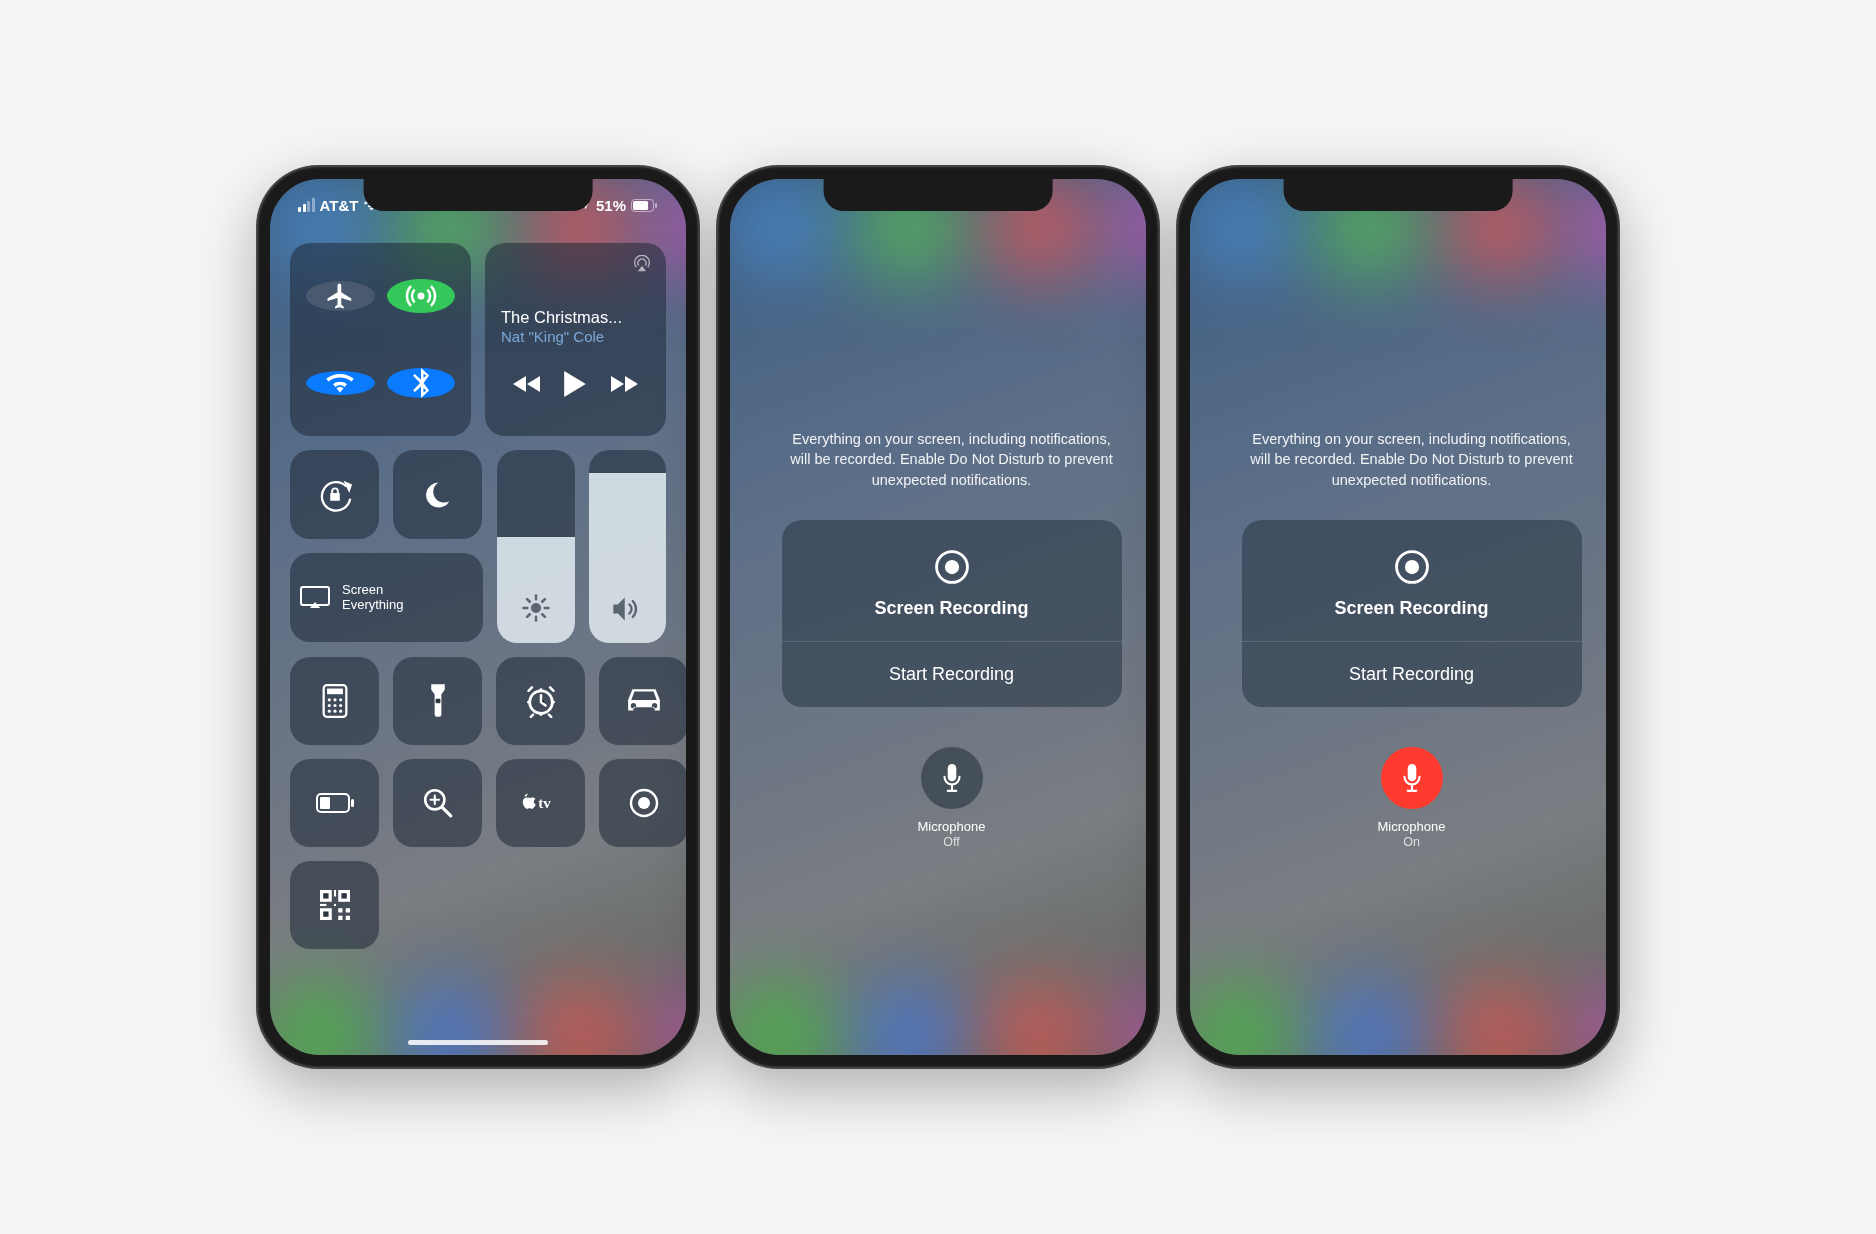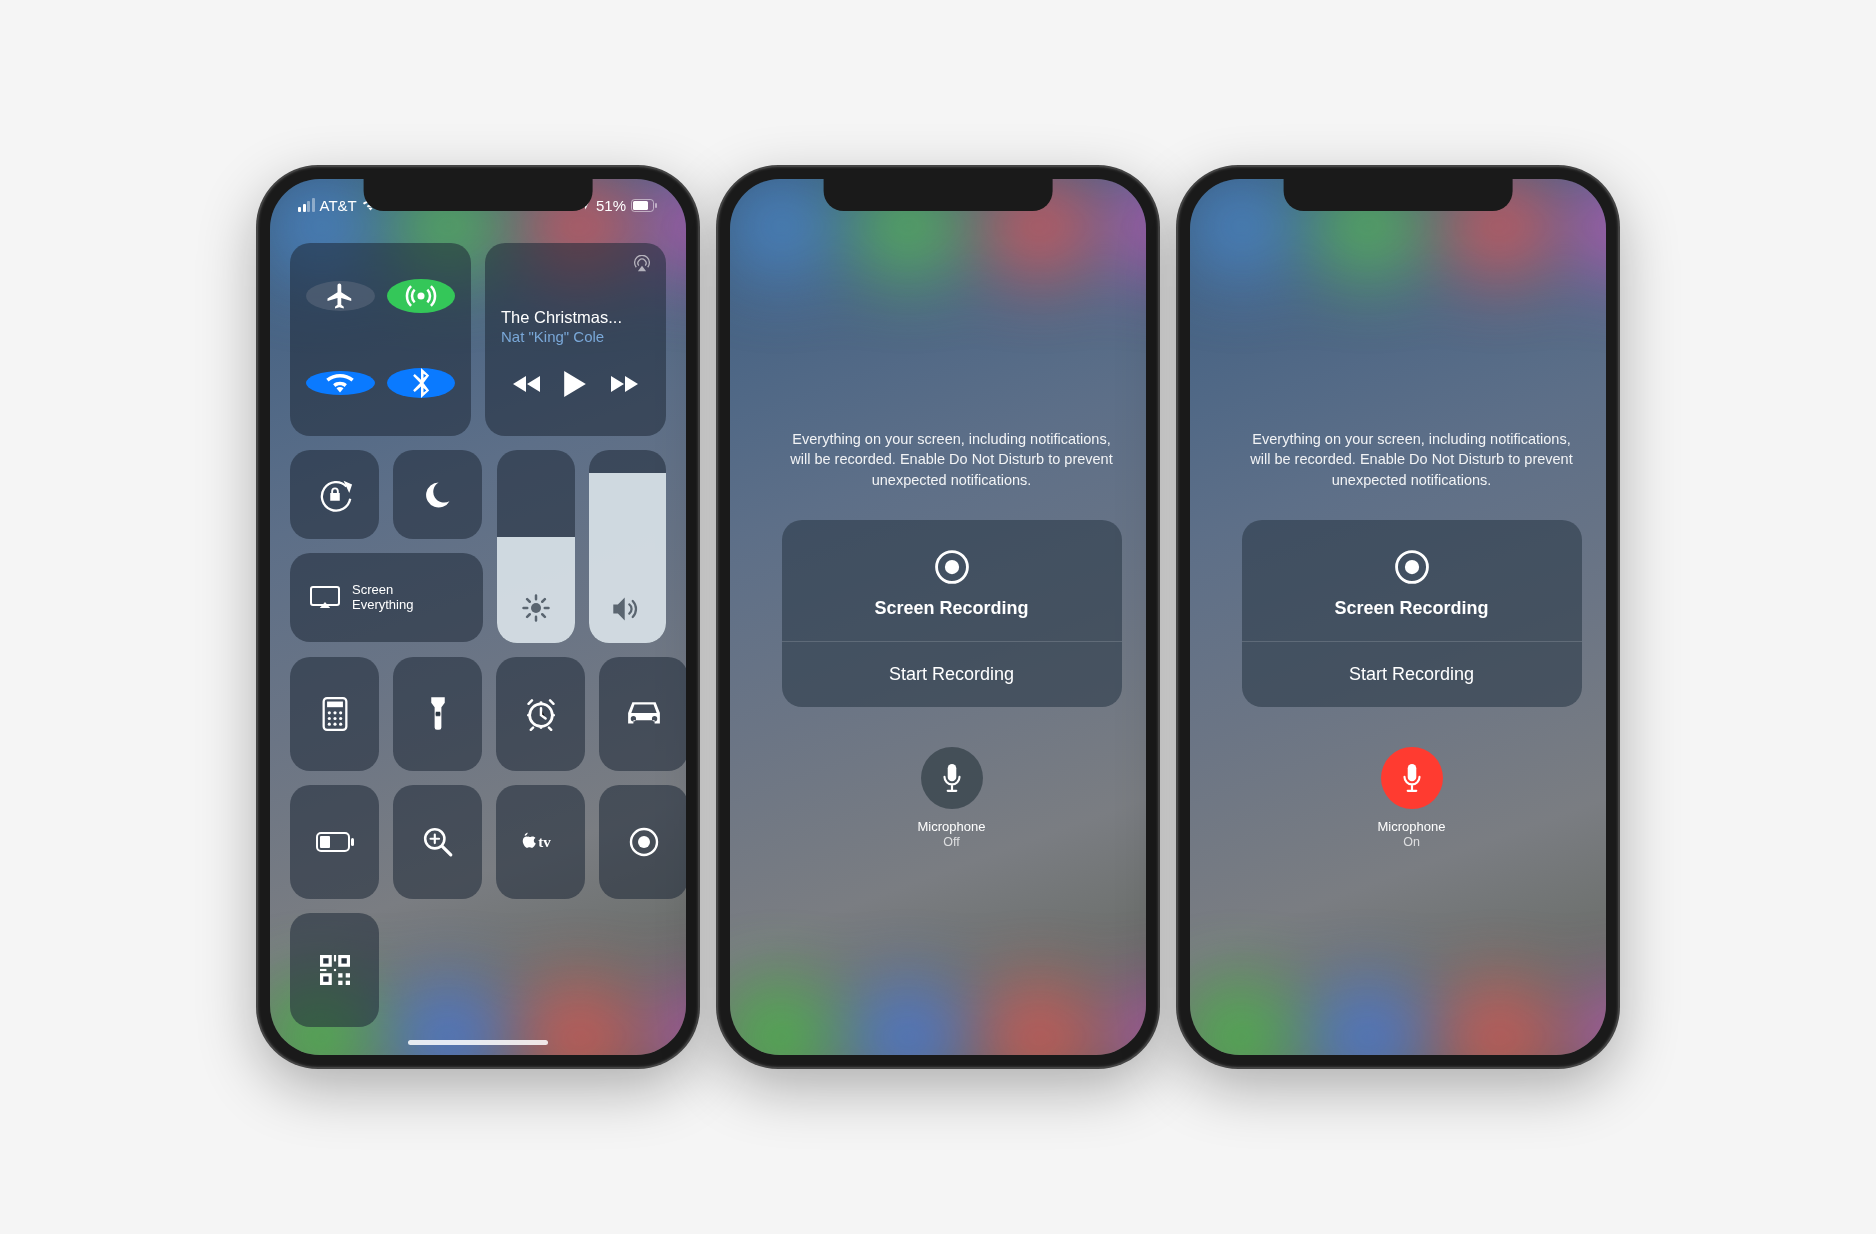--- a/index.html
+++ b/index.html
@@ -68,21 +68,21 @@
   .status-bar {
     position: absolute;
     top: 14px;
     left: 0; right: 0;
     height: 24px;
     display: flex;
     justify-content: space-between;
     padding: 0 28px;
     color: #fff;
     font-size: 15px;
-    font-weight: 400;
+    font-weight: 700;
     z-index: 50;
   }
   .status-left, .status-right { display: flex; align-items: center; gap: 5px; }
   .signal-bars { display: flex; align-items: flex-end; gap: 1.5px; }
   .signal-bars span { width: 3px; background: rgba(255,255,255,0.4); border-radius: 1px; }
   .signal-bars span.on { background: #fff; }
   .sb1{height:5px}.sb2{height:8px}.sb3{height:11px}.sb4{height:14px}
 
   
   .cc-content {
@@ -123,21 +123,21 @@
     padding: 14px 16px;
     align-items: stretch;
     position: relative;
   }
   .airplay-ico { position: absolute; top: 12px; right: 14px; opacity: 0.6; }
   .media-title { color: #fff; font-size: 16.5px; font-weight: 500; margin-top: 25px; white-space: nowrap; overflow: hidden; text-overflow: ellipsis; }
   .media-artist { color: #7aa8d8; font-size: 15px; margin-top: 1px; }
   .media-controls { display: flex; justify-content: space-around; align-items: center; margin-top: 26px; }
   .media-controls svg { fill: #fff; }
   .small-tile { width: 89px; height: 89px; }
-  .screen-mirror-tile { width: 193px; height: 89px; justify-content: flex-start; padding-left: 20px; gap: 12px; color: #fff; font-size: 13px; line-height: 1.15; }
+  .screen-mirror-tile { width: 193px; height: 89px; justify-content: flex-start; padding-left: 10px; gap: 12px; color: #fff; font-size: 13px; line-height: 1.15; }
   .slider-tile {
     width: 89px; height: 193px;
     border-radius: 20px;
     background: rgba(30,40,55,0.55);
     display: flex;
     flex-direction: column;
     justify-content: flex-end;
     align-items: center;
     position: relative;
     overflow: hidden;
@@ -146,21 +146,21 @@
     position: absolute;
     bottom: 0; left: 0; right: 0;
     background: rgba(220,230,235,0.92);
     border-radius: 0;
   }
   .brightness-fill { height: 55%; }
   .volume-fill { height: 88%; }
   .slider-icon { position: relative; z-index: 2; margin-bottom: 20px; }
   .shortcut-row { display: grid; grid-template-columns: repeat(4, 89px); gap: 14px; margin-bottom: 14px; }
   .shortcut-tile {
-    width: 89px; height: 114px;
+    width: 89px; height: 88px;
     background: rgba(30,40,55,0.55);
     border-radius: 20px;
     display: flex;
     align-items: center;
     justify-content: center;
   }
   .home-indicator {
     position: absolute;
     bottom: 10px;
     left: 50%;

